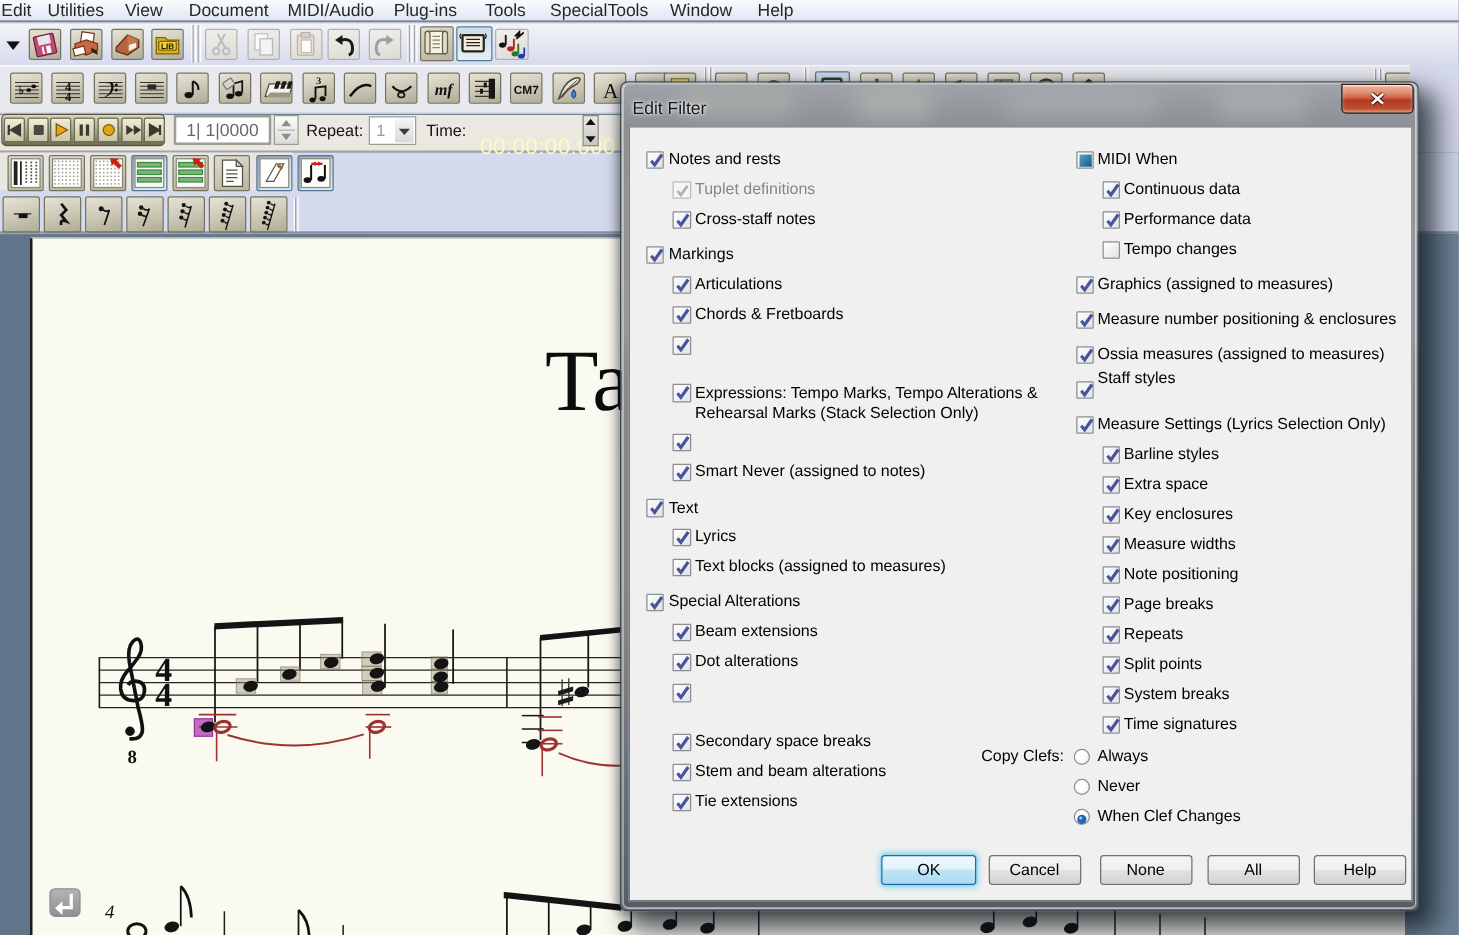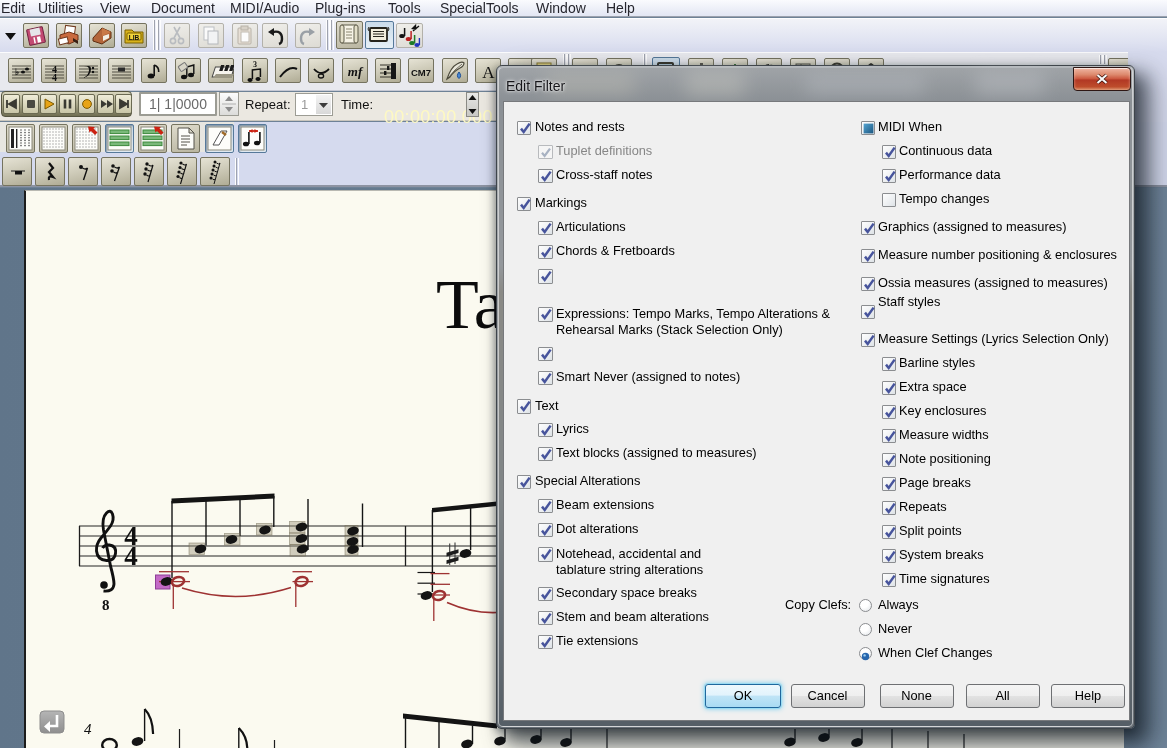--- a/index.html
+++ b/index.html
@@ -758,21 +758,20 @@
         <path d="M3 6.6 L5.7 10 L11.6 1.6" stroke="#47549c" stroke-width="2.5" fill="none"></path>
       </svg></div>
     <div class="lb" style="left:59px;top:431.0px">Beam extensions</div>
     <div class="cb" style="left:41px;top:456.5px"><svg width="14" height="14" viewBox="0 0 14 14" style="overflow:visible">
         <path d="M3 6.6 L5.7 10 L11.6 1.6" stroke="#47549c" stroke-width="2.5" fill="none"></path>
       </svg></div>
     <div class="lb" style="left:59px;top:455.0px">Dot alterations</div>
     <div class="cb" style="left:41px;top:481px"><svg width="14" height="14" viewBox="0 0 14 14" style="overflow:visible">
         <path d="M3 6.6 L5.7 10 L11.6 1.6" stroke="#47549c" stroke-width="2.5" fill="none"></path>
       </svg></div>
-    <div class="lb" style="left:59px;top:479.5px">Notehead, accidental and<br>tablature string alterations</div>
     <div class="cb" style="left:41px;top:520.5px"><svg width="14" height="14" viewBox="0 0 14 14" style="overflow:visible">
         <path d="M3 6.6 L5.7 10 L11.6 1.6" stroke="#47549c" stroke-width="2.5" fill="none"></path>
       </svg></div>
     <div class="lb" style="left:59px;top:519.0px">Secondary space breaks</div>
     <div class="cb" style="left:41px;top:544.5px"><svg width="14" height="14" viewBox="0 0 14 14" style="overflow:visible">
         <path d="M3 6.6 L5.7 10 L11.6 1.6" stroke="#47549c" stroke-width="2.5" fill="none"></path>
       </svg></div>
     <div class="lb" style="left:59px;top:543.0px">Stem and beam alterations</div>
     <div class="cb" style="left:41px;top:568.5px"><svg width="14" height="14" viewBox="0 0 14 14" style="overflow:visible">
         <path d="M3 6.6 L5.7 10 L11.6 1.6" stroke="#47549c" stroke-width="2.5" fill="none"></path>

